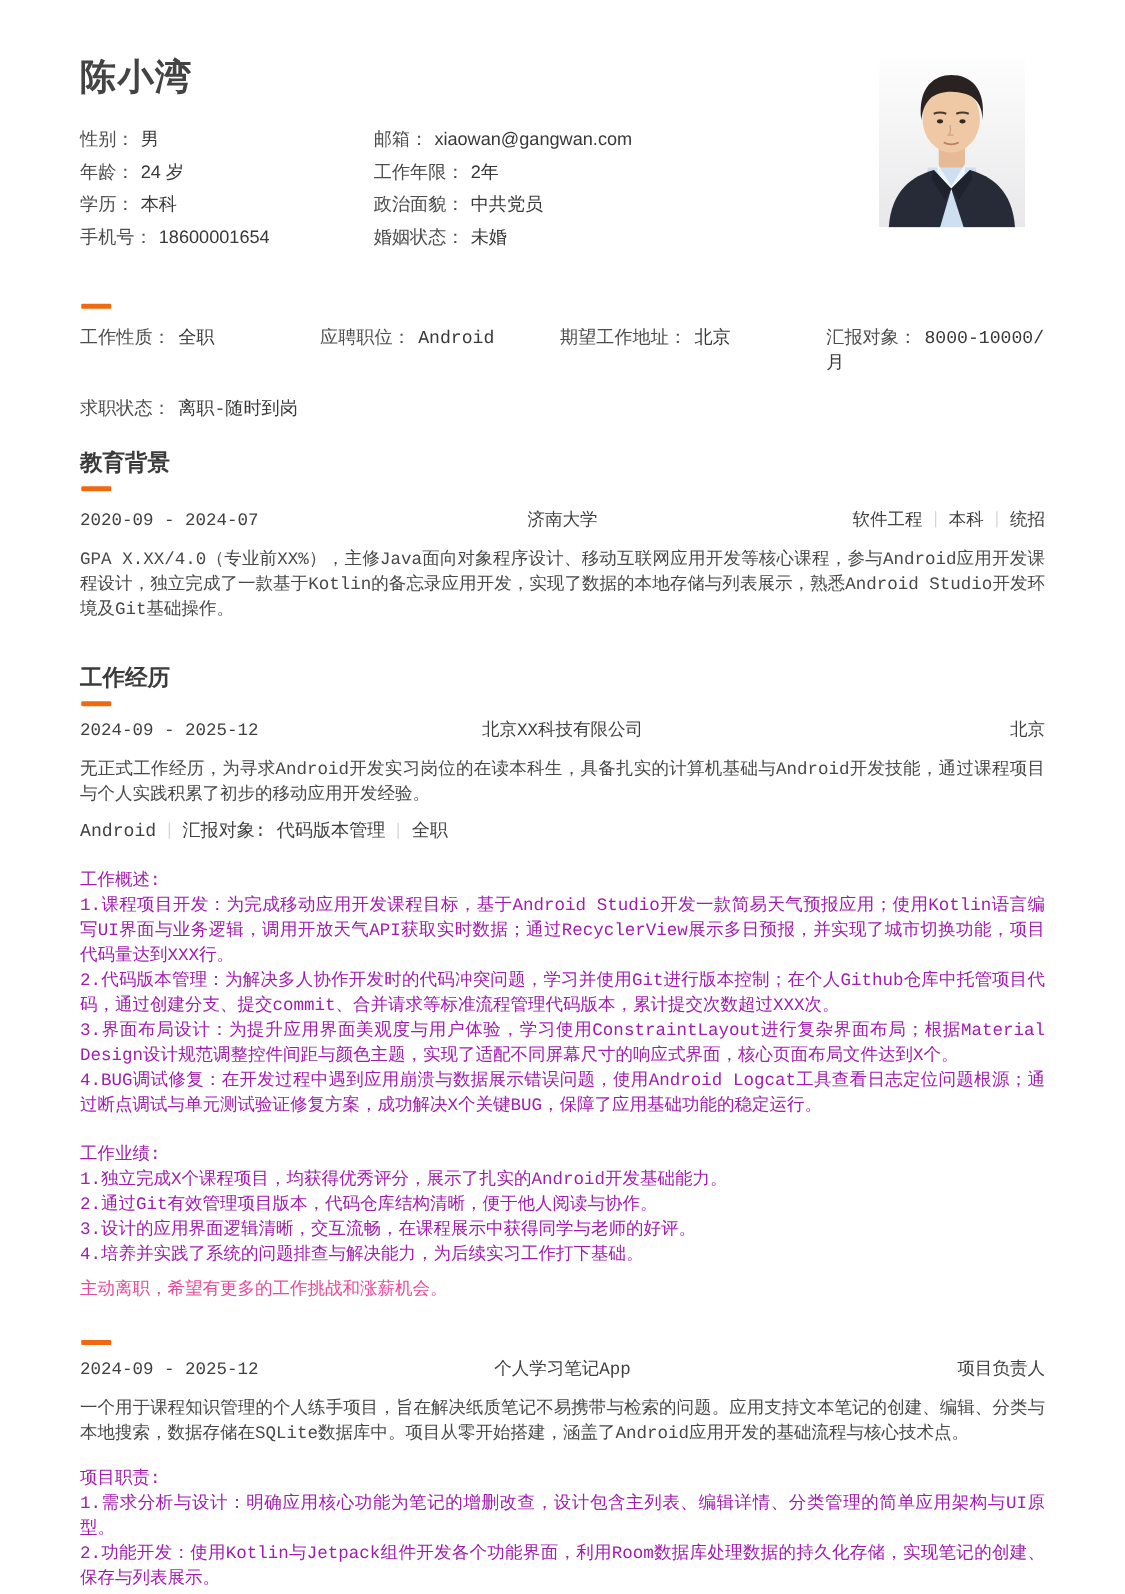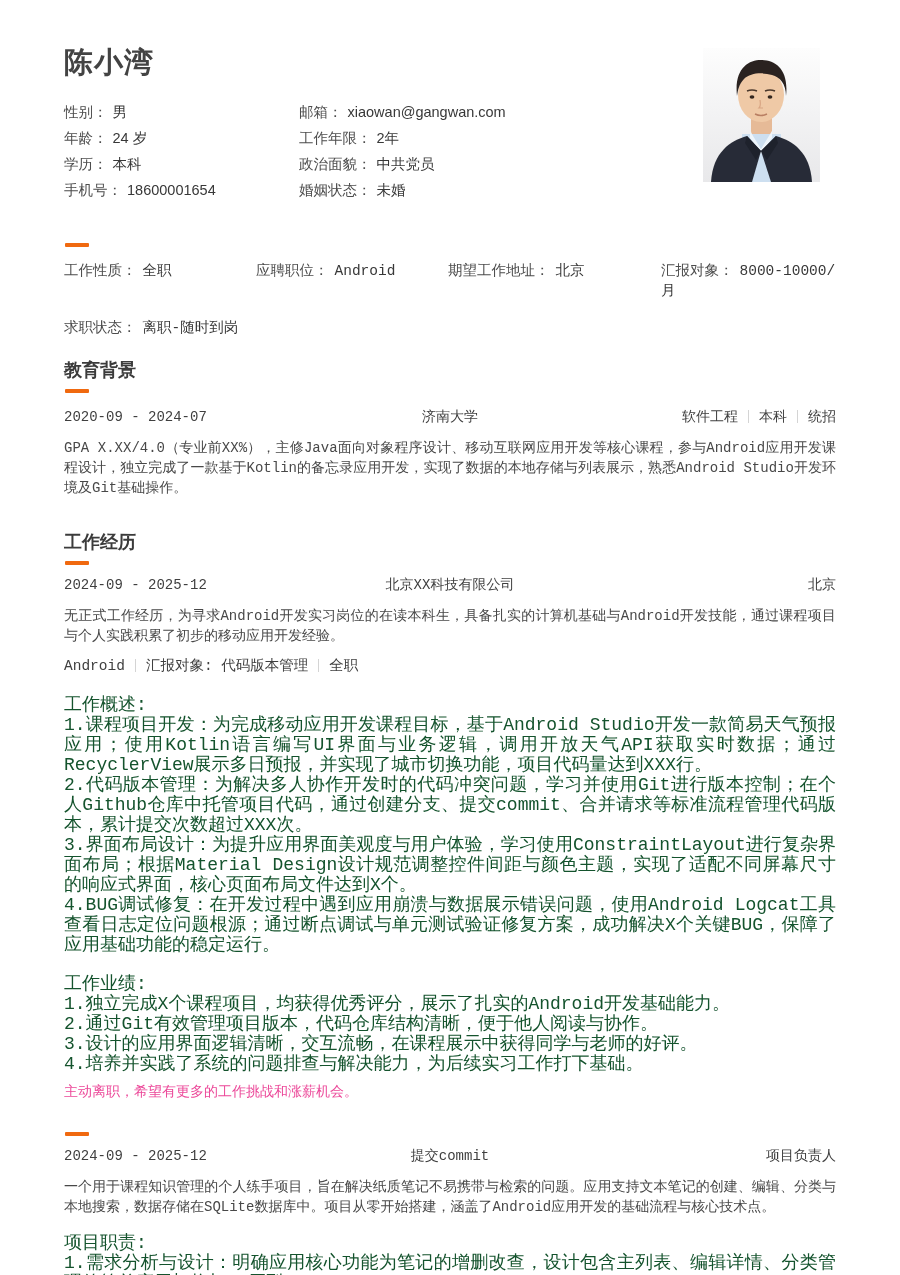--- a/index.html
+++ b/index.html
@@ -33,21 +33,21 @@
   .fields-row2 { margin-top:17px; font-size:14.5px; line-height:20px; }
 
   .row3 { display:flex; position:relative; font-size:14px; line-height:20px; color:#3f3f3f; }
   .row3 .center { position:absolute; left:50%; transform:translateX(-50%); }
   .row3 .right { margin-left:auto; }
 
   .para { margin-top:11px; font-size:14px; line-height:20px; color:#484848; text-align:justify; }
   .meta-row { margin-top:10px; font-size:14.5px; line-height:20px; color:#3f3f3f; }
   .sep { display:inline-block; width:1px; height:13px; background:#d4d4d4; margin:0 10px; vertical-align:-2px; }
 
-  .list-block { margin-top:19px; font-size:18px; line-height:20px; color:#14532d; }
+  .list-block { margin-top:19px; font-size:14px; line-height:20px; color:#a21caf; }
   .list-block .blk-title { }
   .list-block .item { text-align:justify; }
   .leave-note { margin-top:8px; font-size:14px; line-height:20px; color:#ec4899; }
 </style>
 </head>
 <body>
 
 <div class="page">
 
   <div class="header">
@@ -170,21 +170,21 @@
 
       <div class="leave-note">主动离职，希望有更多的工作挑战和涨薪机会。</div>
     </div>
   </div>
 
   <div class="section" style="margin-top:30px;">
     <div class="accent-bar"></div>
     <div class="sec-body" style="margin-top:10px;">
       <div class="row3">
         <span class="left">2024-09 - 2025-12</span>
-        <span class="center">提交commit</span>
+        <span class="center">个人学习笔记App</span>
         <span class="right">项目负责人</span>
       </div>
       <p class="para">一个用于课程知识管理的个人练手项目，旨在解决纸质笔记不易携带与检索的问题。应用支持文本笔记的创建、编辑、分类与本地搜索，数据存储在SQLite数据库中。项目从零开始搭建，涵盖了Android应用开发的基础流程与核心技术点。</p>
 
       <div class="list-block" style="margin-top:16px;">
         <div class="blk-title">项目职责:</div>
         <div class="item">1.需求分析与设计：明确应用核心功能为笔记的增删改查，设计包含主列表、编辑详情、分类管理的简单应用架构与UI原型。</div>
         <div class="item">2.功能开发：使用Kotlin与Jetpack组件开发各个功能界面，利用Room数据库处理数据的持久化存储，实现笔记的创建、保存与列表展示。</div>
 
       </div>

